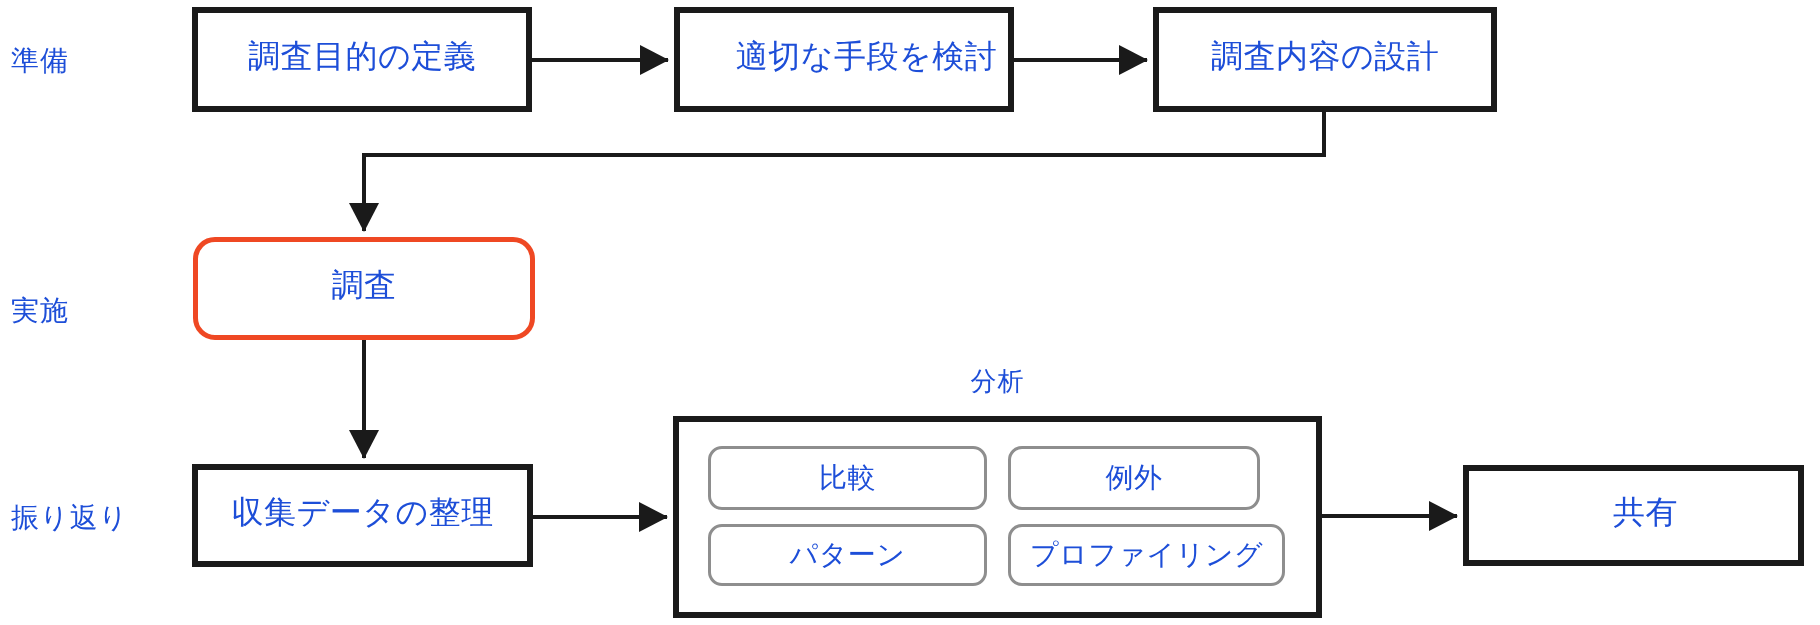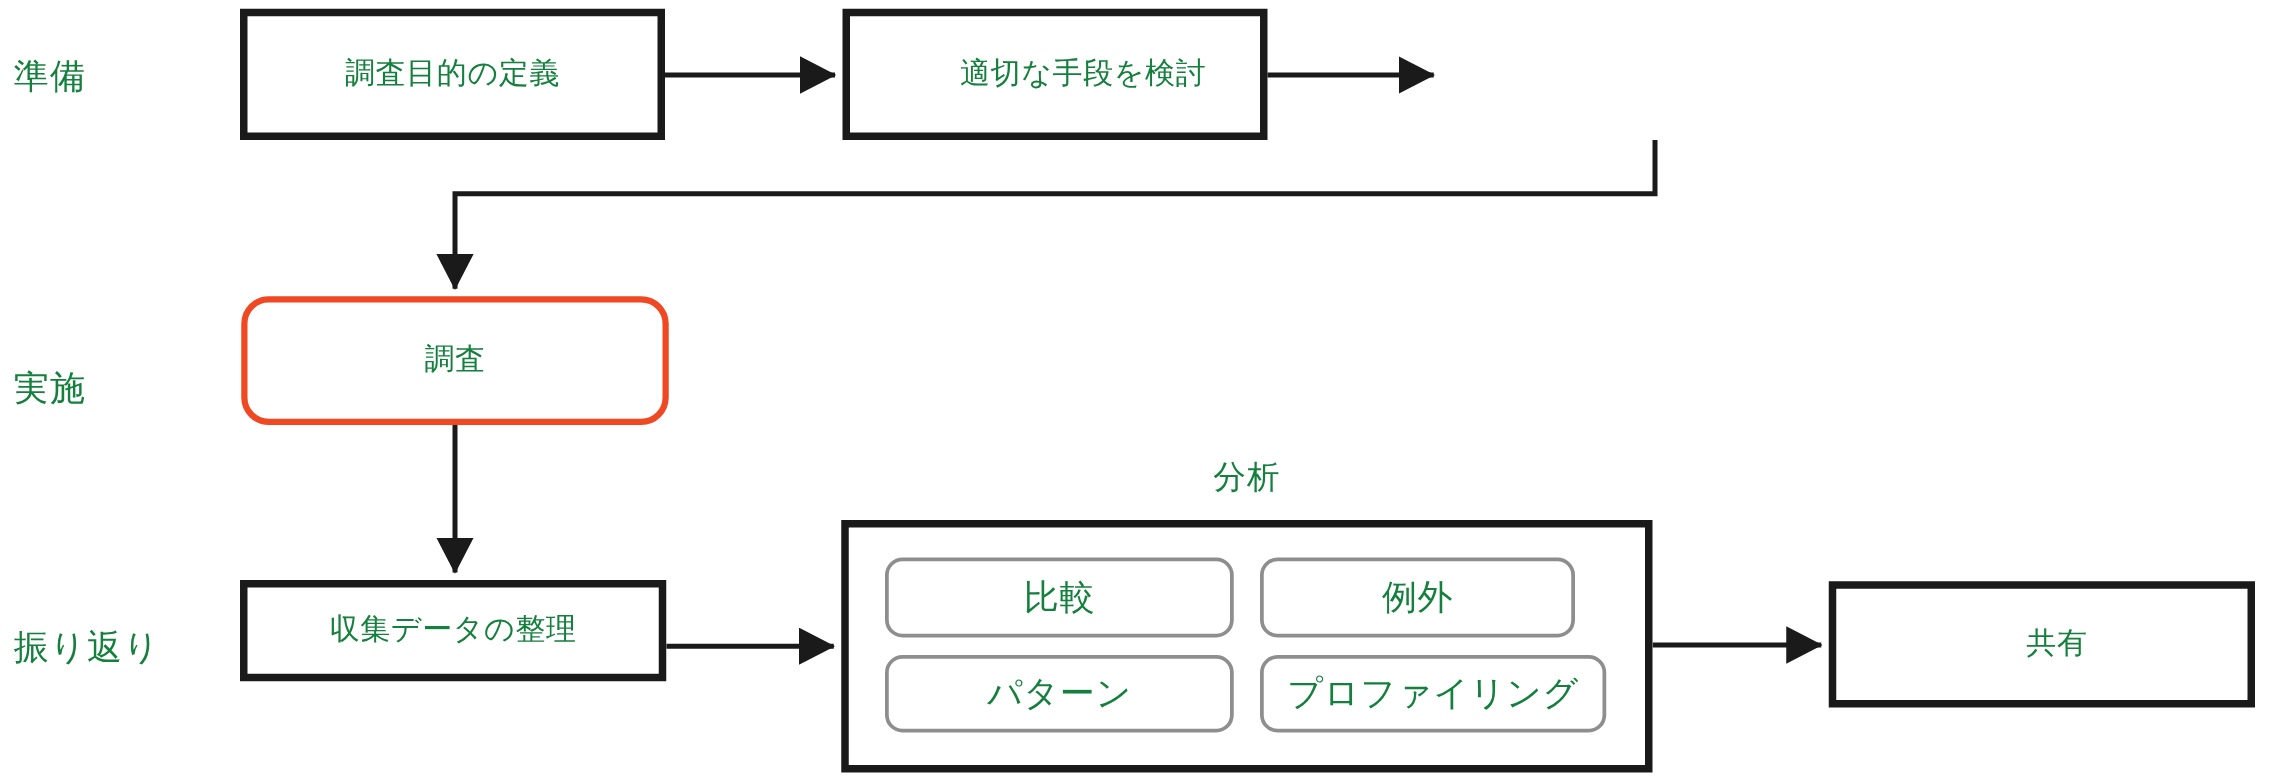--- a/index.html
+++ b/index.html
@@ -1,39 +1,39 @@
 <!DOCTYPE html>
 <html><head>
 <meta charset="utf-8">
 <style>
   html, body { margin: 0; padding: 0; background: #ffffff; }
   .canvas {
     position: relative;
     width: 1820px;
     height: 625px;
     background: #ffffff;
-    font-family: Liberation Serif, serif;
-    color: #15803d;
+    font-family: Liberation Mono, monospace;
+    color: #1d4ed8;
     overflow: hidden;
   }
   .wires {
     position: absolute;
     left: 0; top: 0;
     width: 1820px; height: 625px;
     z-index: 1;
   }
   .node {
     position: absolute;
     z-index: 2;
     background: #ffffff;
     border: 6px solid #1a1a1a;
     display: flex;
     align-items: center;
     justify-content: center;
-    font-size: 24px;
+    font-size: 32px;
     line-height: 1.2;
     box-sizing: border-box;
     letter-spacing: 0.5px;
     white-space: nowrap;
   }
   .node.highlight {
     border: 5px solid #ef4823;
     border-radius: 22px;
     text-align: right;
   }
@@ -93,24 +93,25 @@
     <path d="M 533 517 L 667 517" fill="none" stroke="#1a1a1a" stroke-width="4" marker-end="url(#arw)"></path>
     <path d="M 1322 516 L 1457 516" fill="none" stroke="#1a1a1a" stroke-width="4" marker-end="url(#arw)"></path>
   </svg>
 
   <div class="row-label" style="top:42px;">準備</div>
   <div class="row-label" style="top:271px;margin-top:21px;">実施</div>
   <div class="row-label" style="top:499px;">振り返り</div>
 
   <div class="node" style="left:192px; top:7px; width:340px; height:105px;">調査目的の定義</div>
   <div class="node" style="left:674px; top:7px; width:340px; height:105px;padding-left:45px;">適切な手段を検討</div>
+  <div class="node" style="left:1153px; top:7px; width:344px; height:105px;">調査内容の設計</div>
 
   <div class="node highlight" style="left:193px; top:237px; width:342px; height:103px;">調査</div>
 
-  <div class="node" style="left:192px; top:464px; width:341px; height:81px;">収集データの整理</div>
+  <div class="node" style="left:192px; top:464px; width:341px; height:103px;">収集データの整理</div>
 
   <div class="group-title" style="left:673px; top:364px; width:649px;">分析</div>
   <div class="group" style="left:673px; top:416px; width:649px; height:202px;"></div>
   <div class="subnode" style="left:708px; top:446px; width:279px; height:64px;">比較</div>
   <div class="subnode" style="left:1008px; top:446px; width:252px; height:64px;">例外</div>
   <div class="subnode" style="left:708px; top:524px; width:279px; height:62px;">パターン</div>
   <div class="subnode" style="left:1008px; top:524px; width:277px; height:62px;">プロファイリング</div>
 
   <div class="node" style="left:1463px; top:465px; width:341px; height:101px;padding-left:24px;">共有</div>
 

